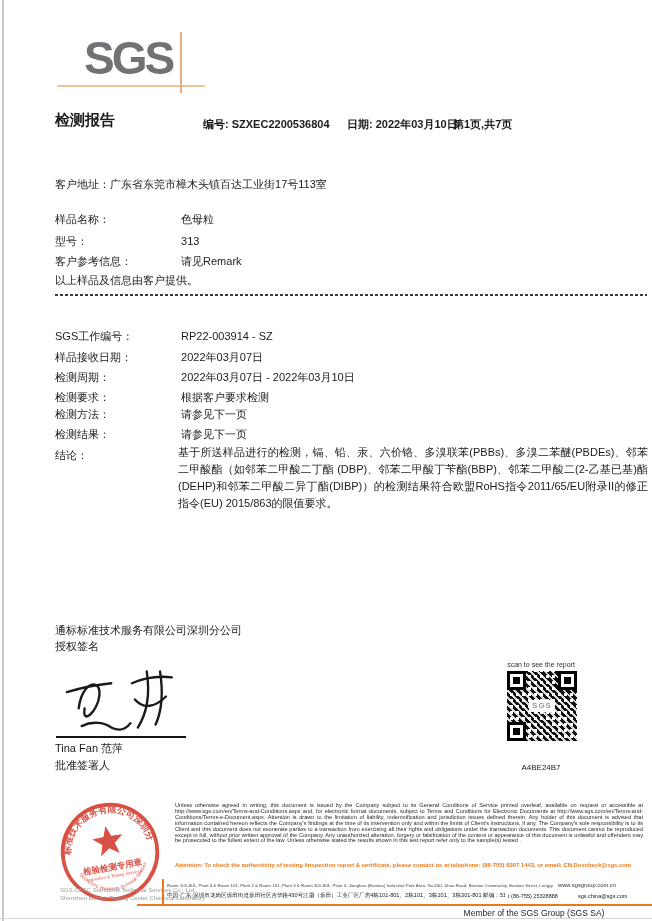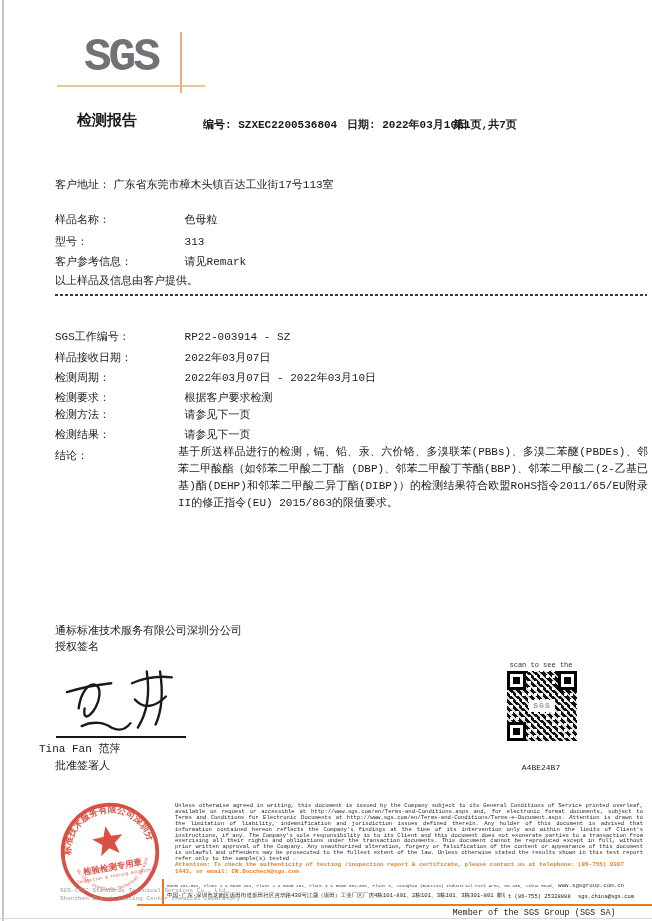--- a/index.html
+++ b/index.html
@@ -1,48 +1,48 @@
 <!DOCTYPE html>
 <html><head>
 <meta charset="utf-8">
 <style>
   html,body{margin:0;padding:0;background:#ffffff;}
   .page{position:relative;width:652px;height:921px;background:#fff;overflow:hidden;
-        font-family:Liberation Mono, monospace;color:#1b1b1b;}
+        font-family:Liberation Sans, sans-serif;color:#1b1b1b;}
   .abs{position:absolute;}
   .edge-left{left:2px;top:0;width:2px;height:921px;background:#c6c6c6;}
   .edge-bottom{left:0;top:918px;width:652px;height:1px;background:#d8d8d8;}
 
   
   .logo-text{left:84px;top:34px;font-size:46px;font-weight:bold;color:#717276;
              letter-spacing:-3px;line-height:48px;}
   .logo-hline{left:57px;top:85px;width:148px;height:2px;background:#ecc49c;}
   .logo-vline{left:180px;top:32px;width:2px;height:61px;background:#e3b183;}
 
   
-  .doc-title{left:55px;top:111px;font-size:15px;font-weight:bold;margin-left:22px;}
+  .doc-title{left:55px;top:111px;font-size:15px;font-weight:bold;}
   .hmeta{top:117px;font-size:11px;font-weight:bold;white-space:nowrap;}
 
   
   .row{left:55px;font-size:11px;white-space:nowrap;}
   .lbl{display:inline-block;}
   .w52{width:52px;}
   .w123{width:123px;}
   .note{left:55px;font-size:11px;}
   .dashed{left:55px;top:294px;width:592px;height:2px;
           background:repeating-linear-gradient(90deg,#3a3a3a 0 3px,transparent 3px 5px);}
 
   .conclusion{left:178px;top:444px;width:470px;font-size:11px;line-height:17px;text-align:justify;}
 
   
   .sig-company{left:55px;top:623px;font-size:11px;}
   .sig-auth{left:55px;top:639px;font-size:11px;text-align:center;}
   .sig-svg{left:60px;top:664px;}
   .sig-line{left:56px;top:736px;width:130px;height:2px;background:#161616;}
-  .sig-name{left:39px;top:741px;font-size:11px;text-align:center;}
+  .sig-name{left:55px;top:741px;font-size:11px;text-align:center;}
   .sig-role{left:55px;top:758px;font-size:11px;}
 
   
   .qr-caption{left:498px;top:661px;width:86px;text-align:center;font-size:7px;color:#333;}
   .qr{left:507px;top:671px;width:70px;height:70px;
       background:
         repeating-linear-gradient(45deg,rgba(255,255,255,.85) 0 2px,transparent 2px 5px),
         repeating-linear-gradient(0deg,#111 0 3px,transparent 3px 6px),
         repeating-linear-gradient(90deg,#111 0 3px,#fff 3px 6px);}
   .finder{position:absolute;width:13px;height:13px;border:3px solid #000;background:#fff;}

